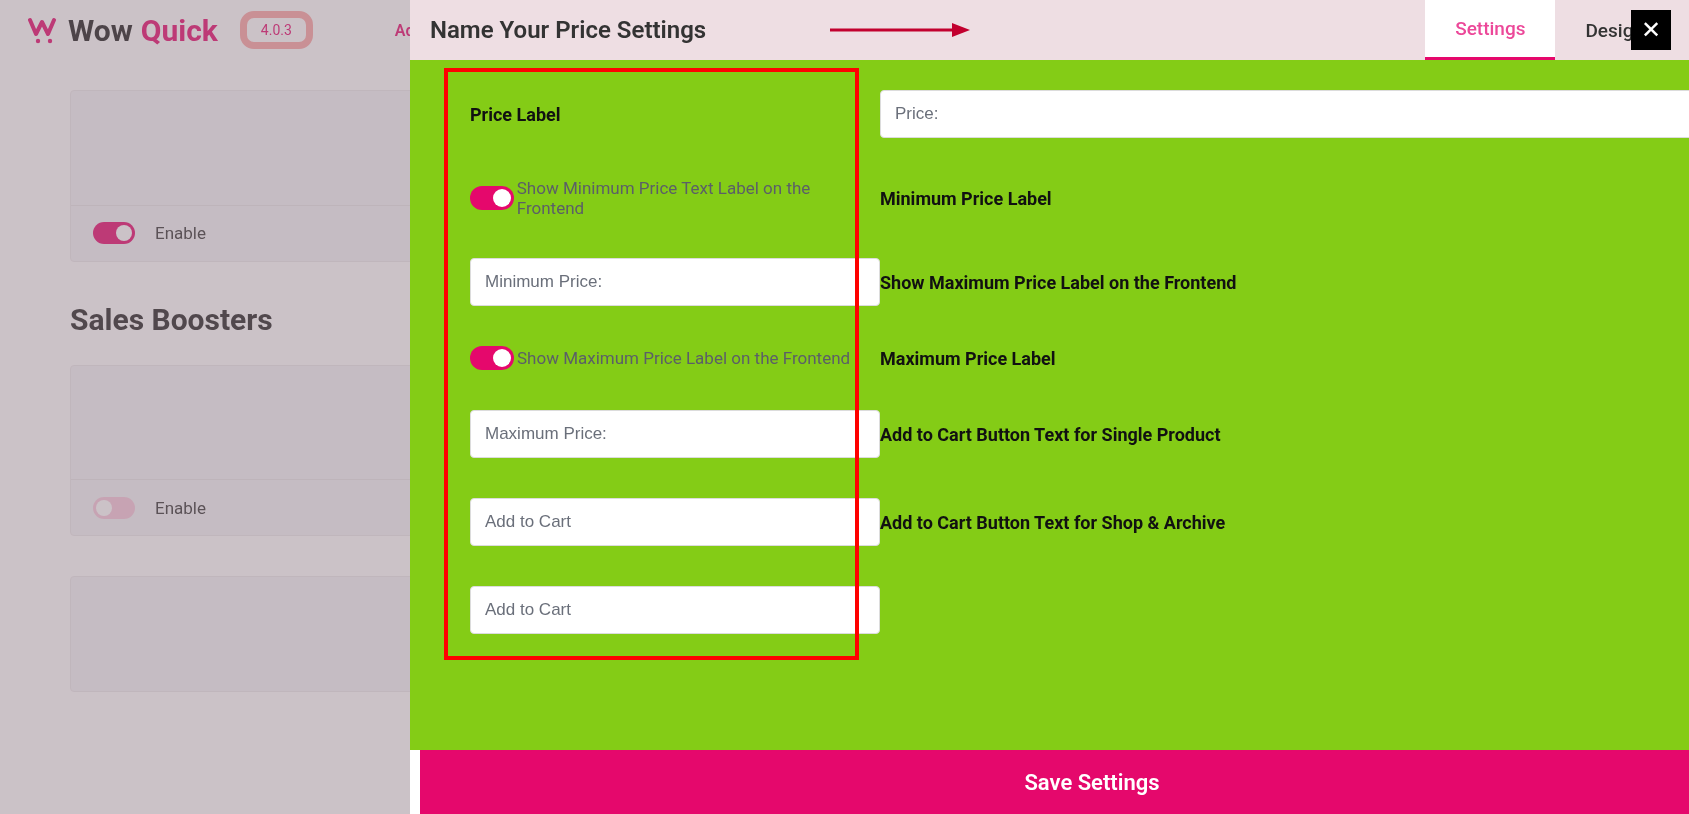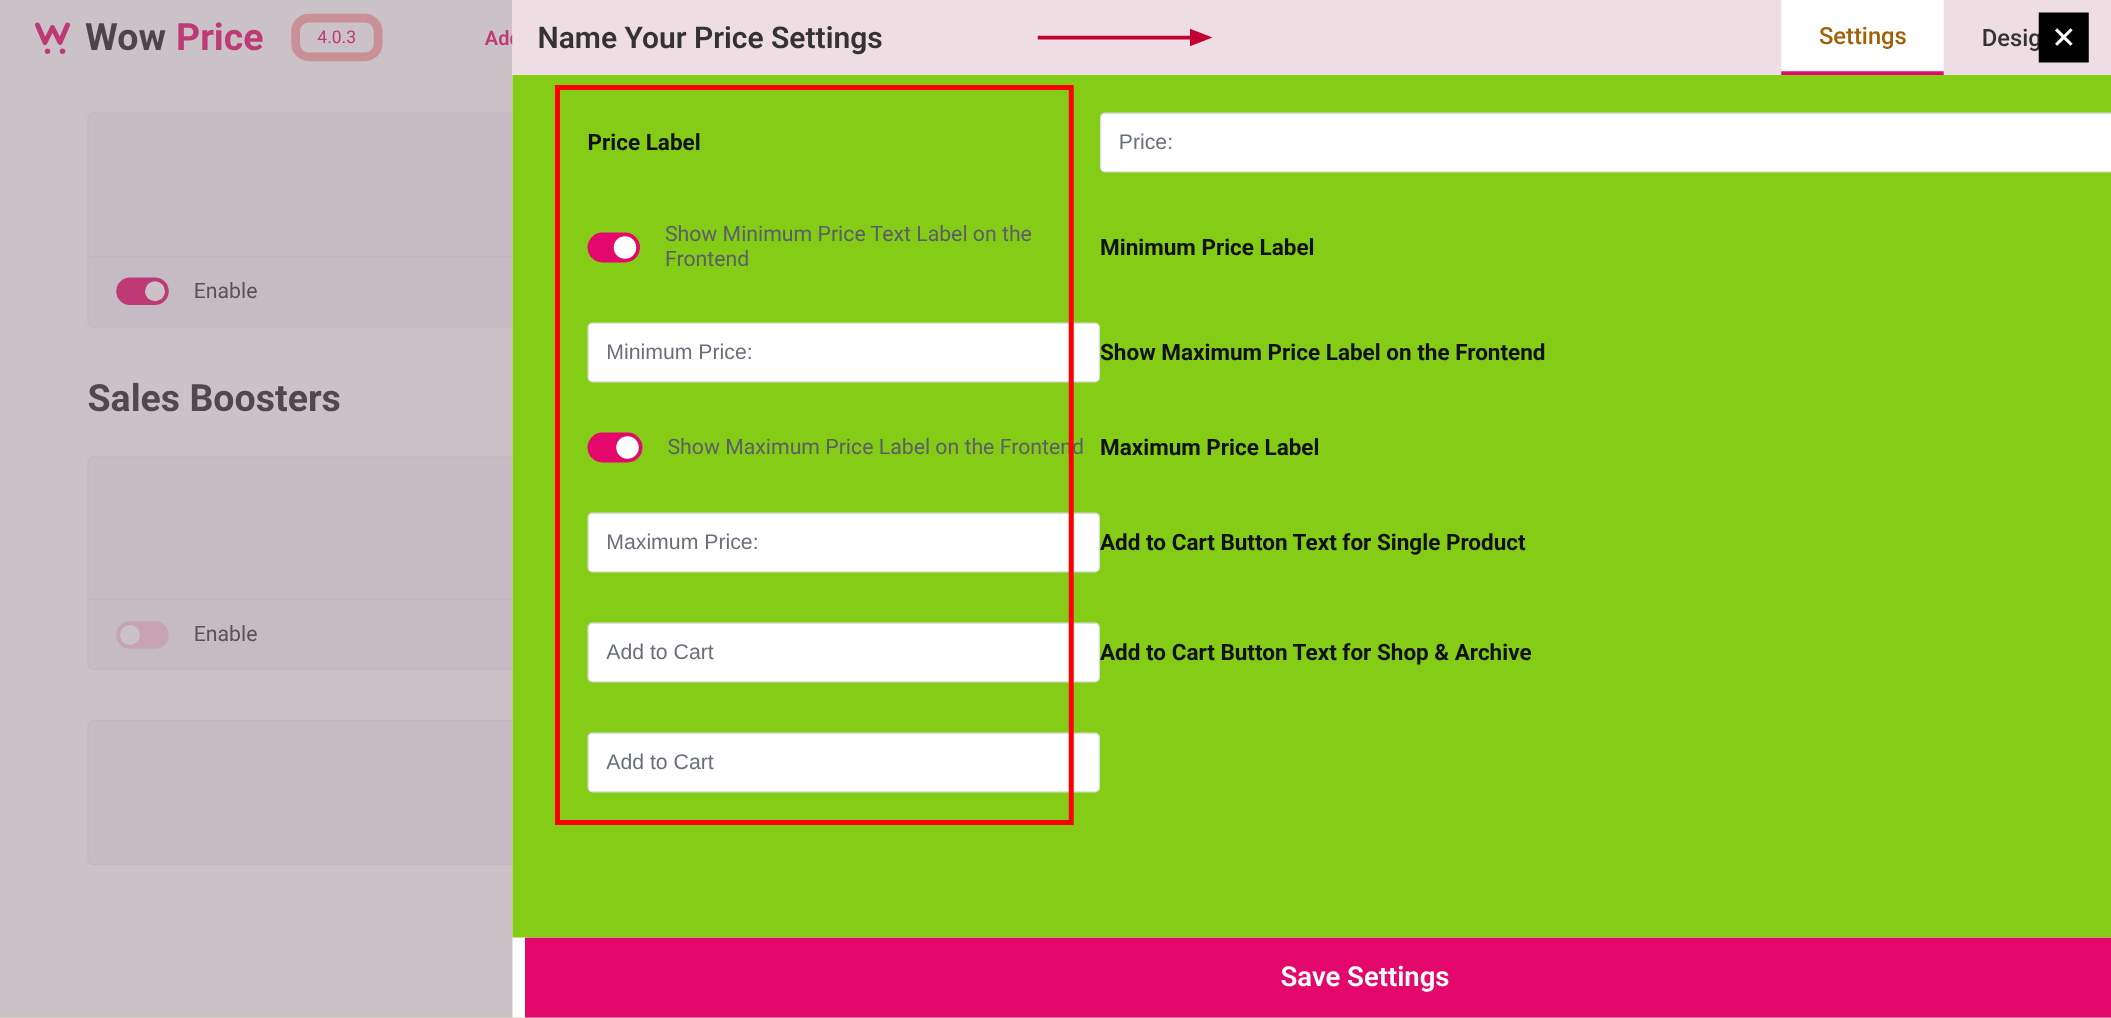--- a/index.html
+++ b/index.html
@@ -35,50 +35,50 @@
   
   .overlay { position: absolute; inset: 0; background: rgba(140,120,130,0.45); }
 
   
   .modal { position: absolute; top: 0; left: 410px; width: 1364px; height: 814px; background: #fff; display: flex; flex-direction: column; }
   .modal-header { height: 60px; background: #eedee3; display: flex; align-items: center; padding: 0 20px; position: relative; }
   .modal-title { font-size: 24px; font-weight: 600; color: #333; }
   .arrow-annot { position: absolute; left: 420px; top: 20px; width: 140px; height: 20px; }
   .tabs { position: absolute; right: 100px; top: 0; height: 60px; display: flex; }
   .tab { display: flex; align-items: center; justify-content: center; padding: 0 30px; font-size: 19px; font-weight: 500; color: #333; cursor: pointer; }
-  .tab.active { background: #fff; color: #a16207; border-bottom: 3px solid #e5086c; }
+  .tab.active { background: #fff; color: #ec4899; border-bottom: 3px solid #e5086c; }
 
   .modal-body { flex: 1; overflow: hidden; background: #84cc16; padding: 10px 36px 20px 36px; position: relative; }
   .settings-grid { display: grid; grid-template-columns: 410px 1fr; row-gap: 40px; align-items: center; padding: 20px 24px; }
   .red-box { position: absolute; left: 34px; top: 8px; width: 415px; height: 592px; border: 4px solid #ff0000; pointer-events: none; }
   .row-label { font-size: 18px; font-weight: 700; color: #111; }
   .text-input { width: 100%; height: 48px; border: 1px solid #dcdcdc; border-radius: 4px; padding: 0 14px; font-size: 17px; color: #6a6f7a; background: #fff; }
   .text-input::placeholder { color: #6a6f7a; }
-  .toggle-cell { display: flex; align-items: center; gap: 20px; }
+  .toggle-cell { display: flex; align-items: center; gap: 3px; }
   .toggle { width: 44px; height: 24px; border-radius: 12px; background: #e5086c; position: relative; cursor: pointer; }
   .toggle .knob { position: absolute; width: 18px; height: 18px; background: #fff; border-radius: 50%; top: 3px; right: 3px; }
   .toggle-desc { font-size: 17px; color: #5b5f68; }
 
   .save-bar { height: 64px; margin: 0 10px 0 10px; background: #e5086c; color: #fff; display: flex; align-items: center; justify-content: center; font-size: 22px; font-weight: 600; cursor: pointer; }
 
   
   .close-btn { position: absolute; top: 10px; right: 18px; width: 40px; height: 40px; background: #000; color: #fff; display: flex; align-items: center; justify-content: center; font-size: 24px; cursor: pointer; z-index: 20; }
 </style>
 </head>
 <body>
 
 <div class="bg-header">
   <div class="logo">
     <svg class="logo-mark" viewBox="0 0 32 28">
       <path d="M2 4 L8 18 L14 6 L20 18 L26 4" stroke="#e5086c" stroke-width="4" fill="none" stroke-linecap="round" stroke-linejoin="round"></path>
       <circle cx="10" cy="25" r="2.2" fill="#e5086c"></circle>
       <circle cx="22" cy="25" r="2.2" fill="#e5086c"></circle>
     </svg>
     <span>Wow</span>
-      <span class="store">Price</span>
+      <span class="store">Quick</span>
   </div>
   <span class="version-badge">4.0.3</span>
   <span class="nav-addons">Addons</span>
 </div>
 
 <div class="bg-body">
 
   <div class="card" style="margin-top:30px;">
     <div class="card-main">
       <div class="card-title">Quick View</div>

